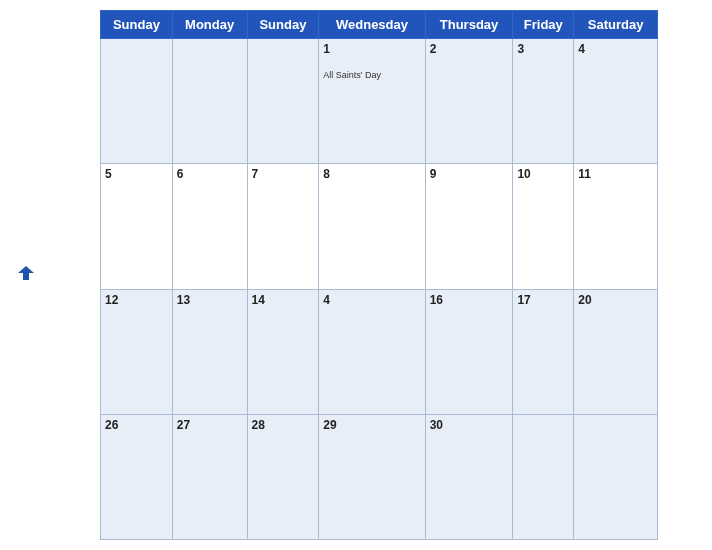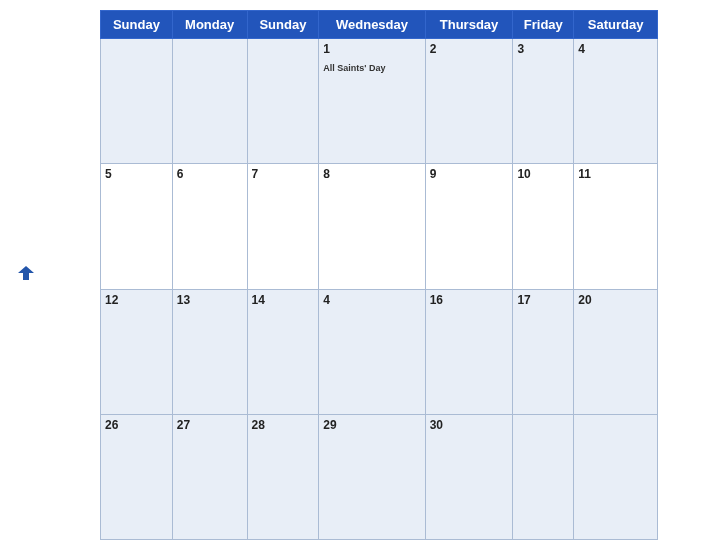--- a/index.html
+++ b/index.html
@@ -90,24 +90,23 @@
     .row-even td { background: #fff; }
     .day-num {
       font-size: 12px;
       color: #222;
       font-weight: bold;
       display: block;
     }
     .event-label {
       font-size: 9px;
       color: #333;
-      margin-top: 7px;
+      margin-top: 14px;
       display: block;
       line-height: 1.3;
-      font-weight: bold;
     }
     
   </style>
 </head>
 <body>
 
 <div class="page">
 
   <div class="header">
     <div class="logo">

